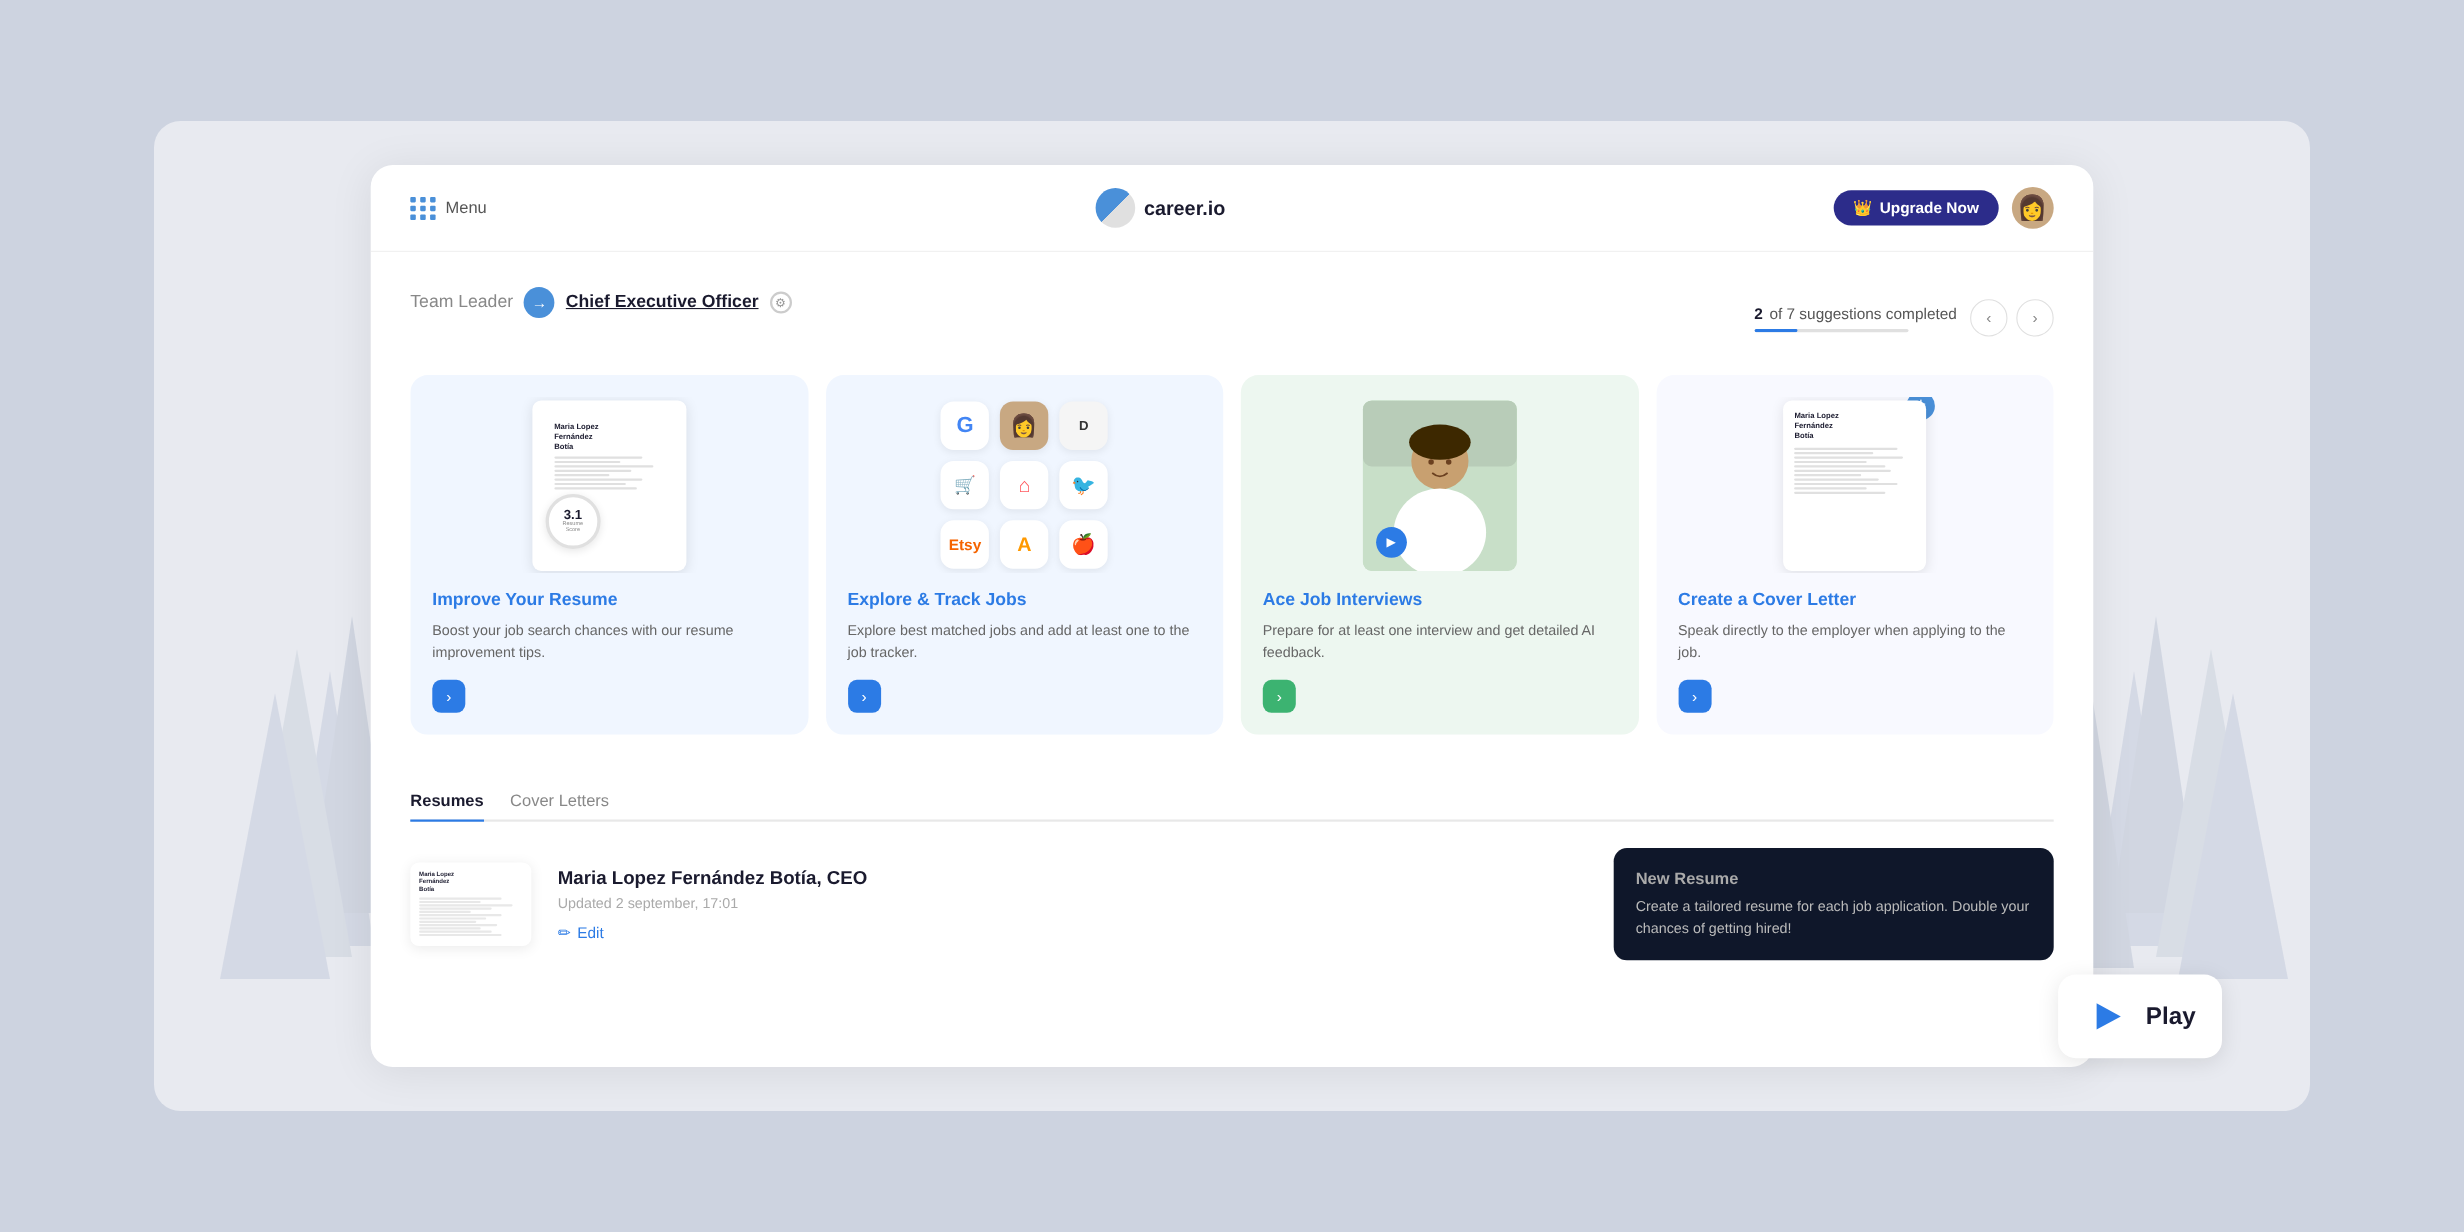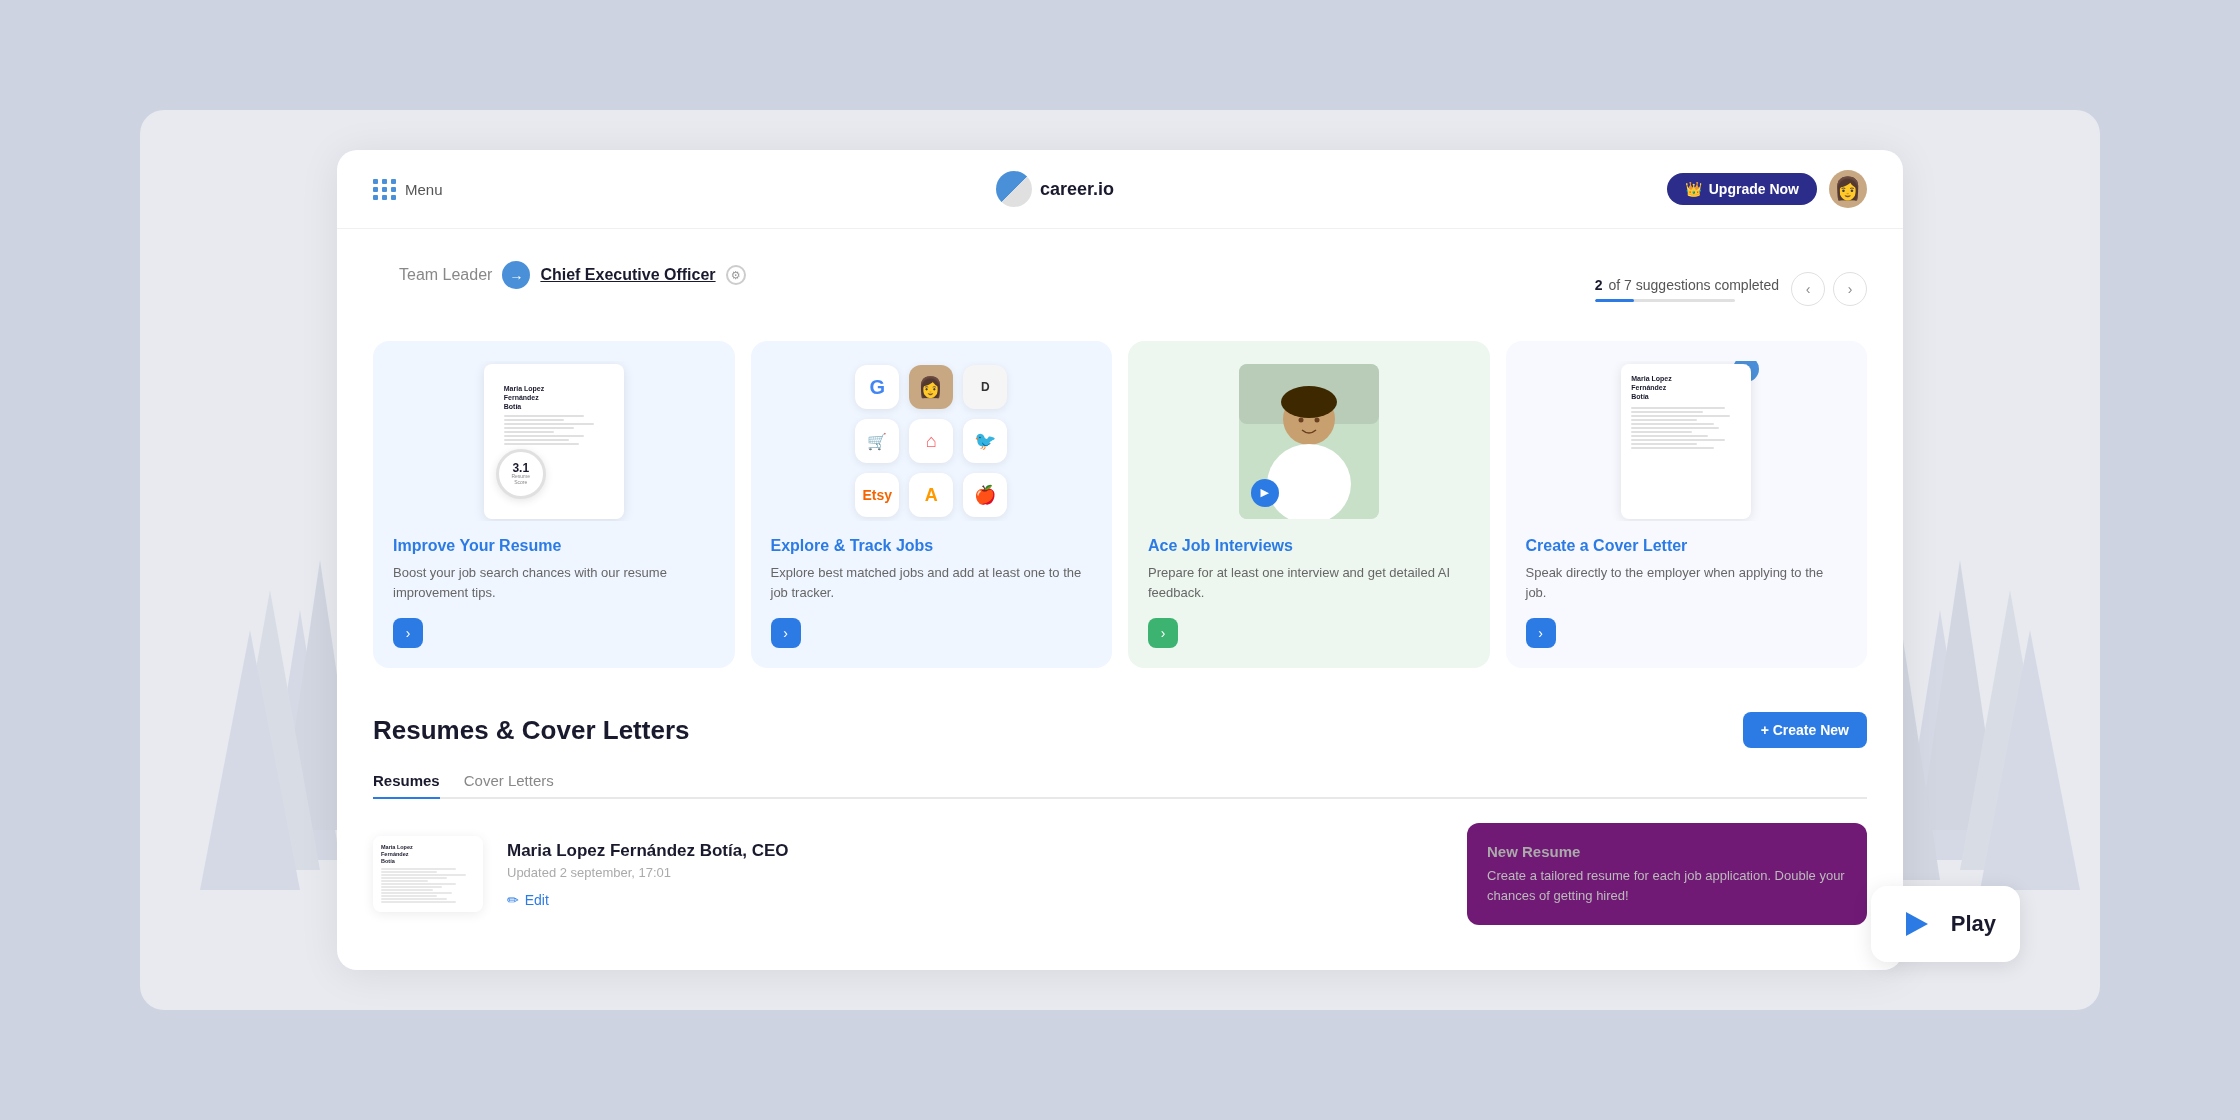--- a/index.html
+++ b/index.html
@@ -468,21 +468,21 @@
       display: flex;
       align-items: center;
       gap: 6px;
       font-size: 14px;
       color: #2c7be5;
       cursor: pointer;
       font-weight: 500;
     }
     
     .new-resume-card {
-      background: #701a75;
+      background: #0f172a;
       border-radius: 12px;
       padding: 20px;
       flex: 1;
       max-width: 400px;
     }
     .new-resume-title {
       font-size: 15px;
       font-weight: 600;
       color: #aaa;
       margin-bottom: 6px;
@@ -580,21 +580,21 @@
         <div class="avatar">
           <span style="font-size:22px;">👩</span>
         </div>
       </div>
     </nav>
 
     <div class="content">
 
       <div>
 
-        <div style="display:flex; align-items:center; justify-content:space-between; margin-bottom:24px;margin-left:26px;">
+        <div style="display:flex; align-items:center; justify-content:space-between; margin-bottom:24px;">
           <div class="career-path">
             <span>Team Leader</span>
             <div class="career-path-arrow">→</div>
             <span class="career-path-current">Chief Executive Officer</span>
             <div class="settings-icon">⚙</div>
           </div>
 
           <div class="suggestions-info">
             <div>
               <div style="display:flex; align-items:center; gap:6px; font-size:14px; color:#555; margin-bottom:6px;">
@@ -712,26 +712,20 @@
             </div>
             <div class="card-title">Create a Cover Letter</div>
             <div class="card-desc">Speak directly to the employer when applying to the job.</div>
             <div class="card-arrow-btn">›</div>
           </div>
 
         </div>
       </div>
 
       <div class="resumes-section">
-        <div class="resumes-header">
-          <h2 class="resumes-title">Resumes &amp; Cover Letters</h2>
-          <button class="create-new-btn">
-            <span>+ Create New</span>
-          </button>
-        </div>
 
         <div class="tabs">
           <div class="tab active">Resumes</div>
           <div class="tab">Cover Letters</div>
         </div>
 
         <div class="resume-item-row">
 
           <div class="resume-thumb">
             <div class="resume-thumb-name">Maria Lopez<br>Fernández<br>Botía</div>

